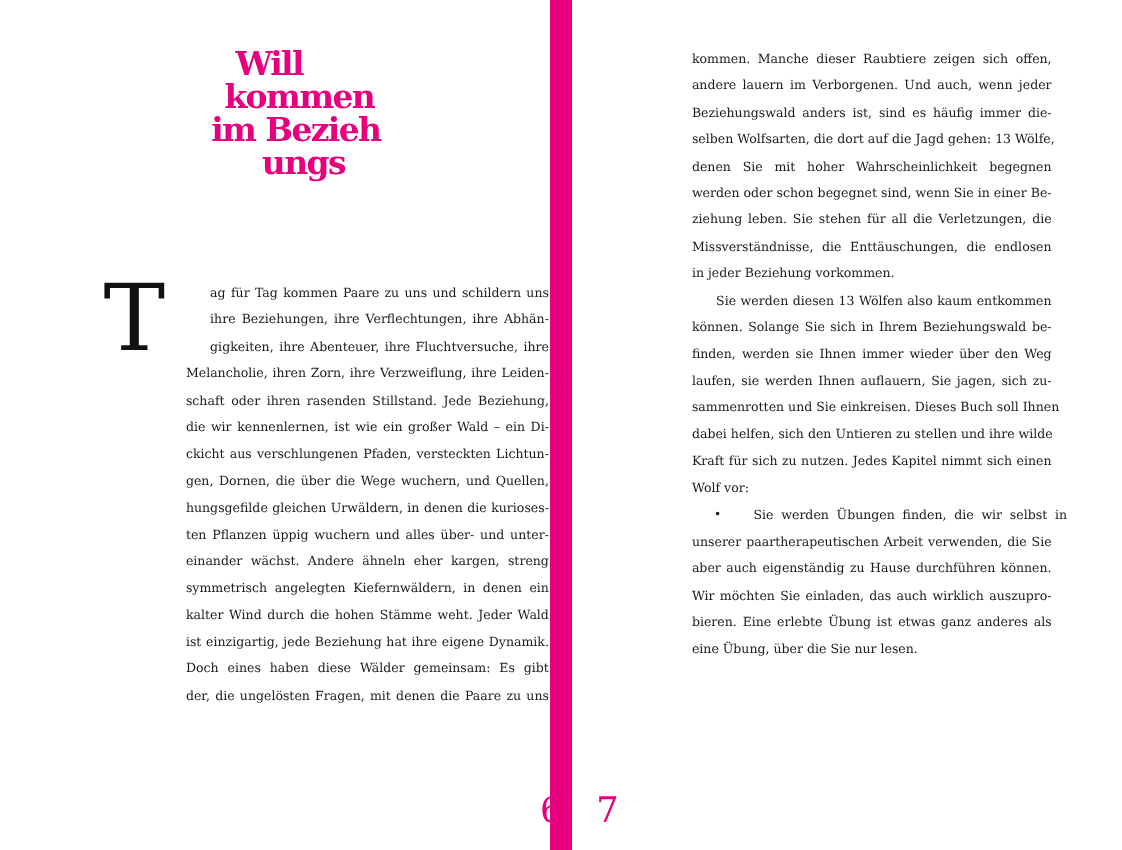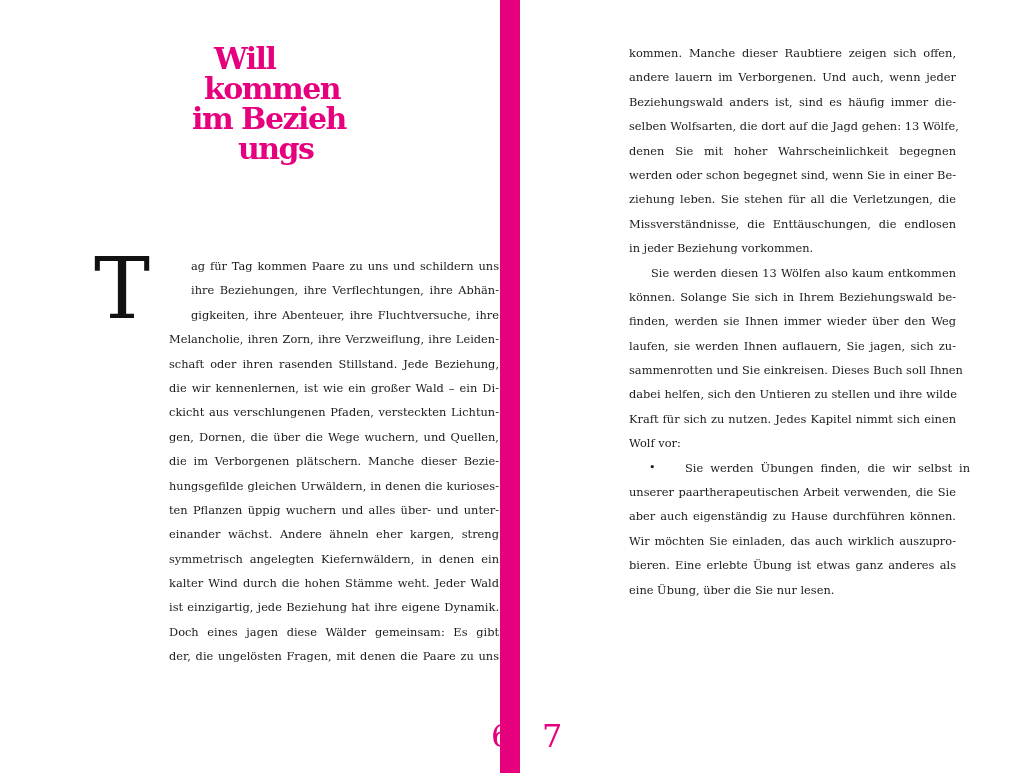--- a/index.html
+++ b/index.html
@@ -74,28 +74,27 @@
 
   <div class="body-left">
     <span class="line ind1">ag für Tag kommen Paare zu uns und schildern uns</span>
     <span class="line ind1">ihre Beziehungen, ihre Verflechtungen, ihre Abhän-</span>
     <span class="line ind1">gigkeiten, ihre Abenteuer, ihre Fluchtversuche, ihre</span>
     <span class="line">Melancholie, ihren Zorn, ihre Verzweiflung, ihre Leiden-</span>
     <span class="line">schaft oder ihren rasenden Stillstand. Jede Beziehung,</span>
     <span class="line">die wir kennenlernen, ist wie ein großer Wald – ein Di-</span>
     <span class="line">ckicht aus verschlungenen Pfaden, versteckten Lichtun-</span>
     <span class="line">gen, Dornen, die über die Wege wuchern, und Quellen,</span>
-    <span class="line">die im Verborgenen plätschern. Manche dieser Bezie-</span>
     <span class="line">hungsgefilde gleichen Urwäldern, in denen die kurioses-</span>
     <span class="line">ten Pflanzen üppig wuchern und alles über- und unter-</span>
     <span class="line">einander wächst. Andere ähneln eher kargen, streng</span>
     <span class="line">symmetrisch angelegten Kiefernwäldern, in denen ein</span>
     <span class="line">kalter Wind durch die hohen Stämme weht. Jeder Wald</span>
     <span class="line">ist einzigartig, jede Beziehung hat ihre eigene Dynamik.</span>
-    <span class="line">Doch eines jagen diese Wälder gemeinsam: Es gibt</span>
+    <span class="line">Doch eines haben diese Wälder gemeinsam: Es gibt</span>
     <span class="line">der, die ungelösten Fragen, mit denen die Paare zu uns</span>
   </div>
 
   <div class="pagenum pn-left">6</div>
 </div>
 
 <div class="spine"></div>
 
 <div class="page-right-wrap">
   <div class="body-right">

